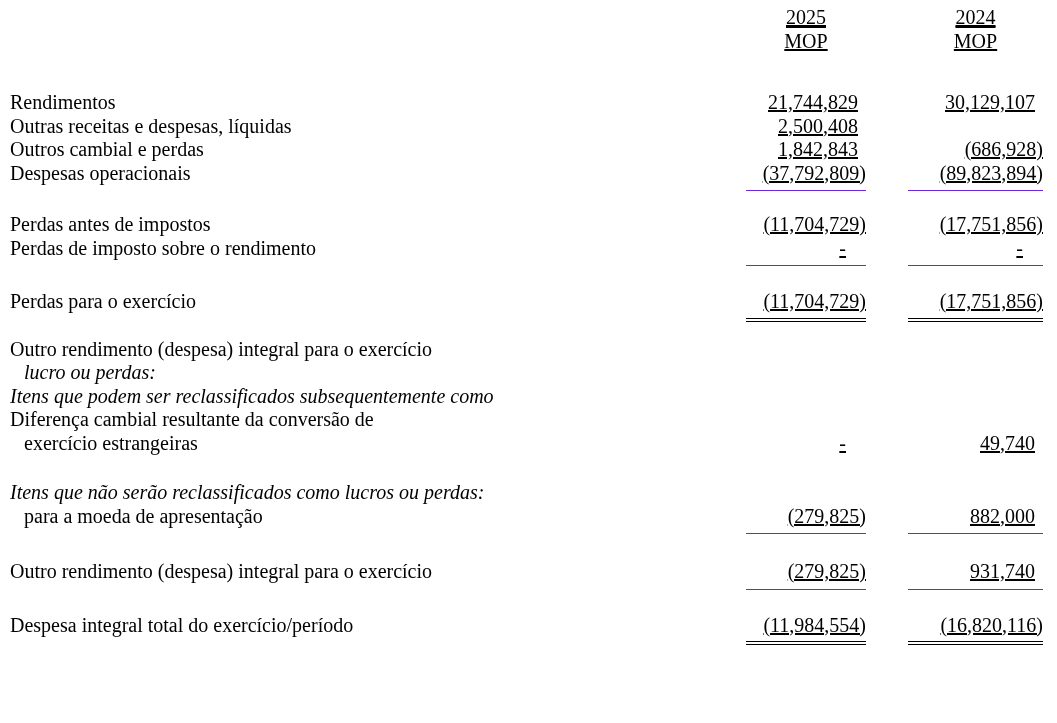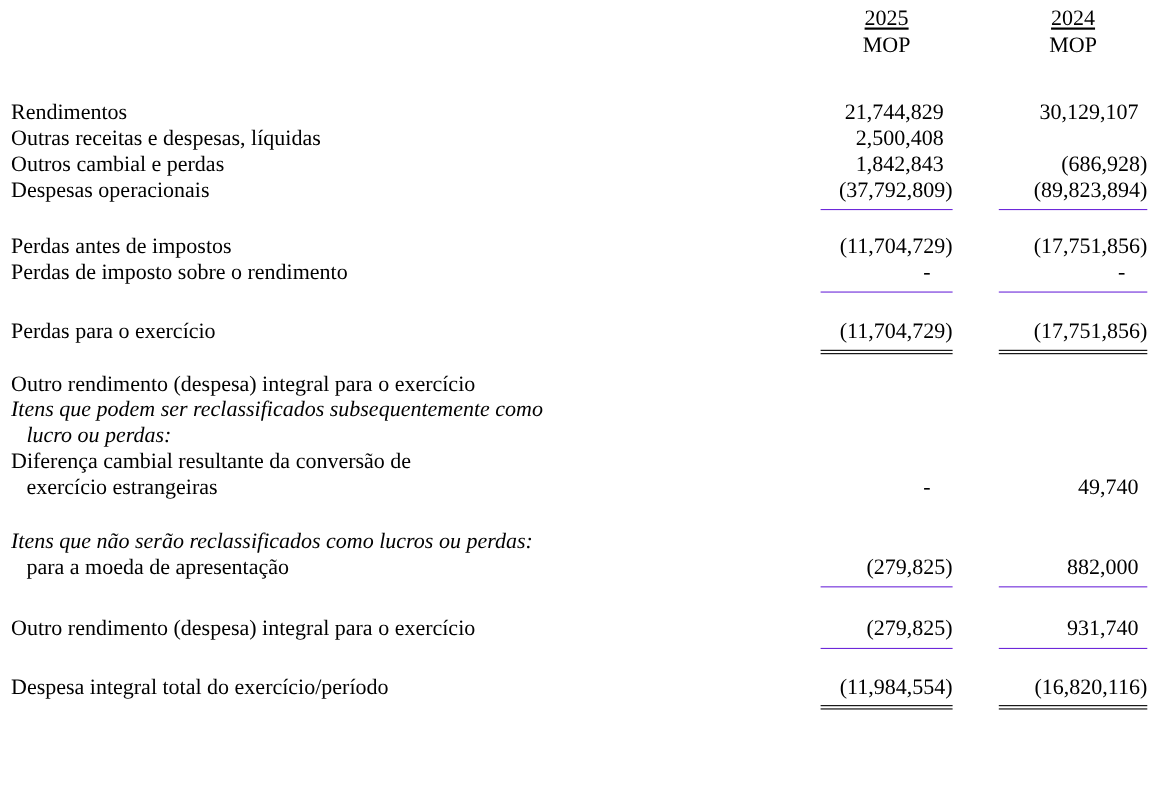--- a/index.html
+++ b/index.html
@@ -14,21 +14,21 @@
     line-height: 23.5px;
     overflow: hidden;
   }
   .statement { padding: 6px 14px 0 10px; }
   .line {
     display: grid;
     grid-template-columns: 1fr 120px 135px;
     column-gap: 42px;
   }
   .lbl { white-space: nowrap; }
-  .num { text-align: right; white-space: nowrap; }
+  .num { text-align: right; white-space: nowrap; text-decoration: underline; }
   .ctr { text-align: center; }
   .pos { padding-right: 8px; }   
   .dash { padding-right: 20px; } 
   .ind { padding-left: 14px; }
   .it { font-style: italic; }
   .yr { text-decoration: underline; text-underline-offset: 2px; }
   .ru  .num { border-bottom: 1px solid #6d28d9; padding-bottom: 5px; }
   .ru2 .num { border-bottom: 4px double #000; padding-bottom: 4px; }
   .mb16 { margin-bottom: 16px; }
   .mb22 { margin-bottom: 22px; }
@@ -94,26 +94,26 @@
     <div class="num">(17,751,856)</div>
   </div>
 
   <div class="line">
     <div class="lbl">Outro rendimento (despesa) integral para o exercício</div>
     <div class="num"></div>
     <div class="num"></div>
   </div>
 
   <div class="line">
-    <div class="lbl it">Itens que podem ser reclassificados subsequentemente como</div>
+    <div class="lbl it ind">lucro ou perdas:</div>
     <div class="num"></div>
     <div class="num"></div>
   </div>
   <div class="line">
-    <div class="lbl it ind">lucro ou perdas:</div>
+    <div class="lbl it">Itens que podem ser reclassificados subsequentemente como</div>
     <div class="num"></div>
     <div class="num"></div>
   </div>
 
   <div class="line">
     <div class="lbl">Diferença cambial resultante da conversão de</div>
     <div class="num"></div>
     <div class="num"></div>
   </div>
   <div class="line mb26">

